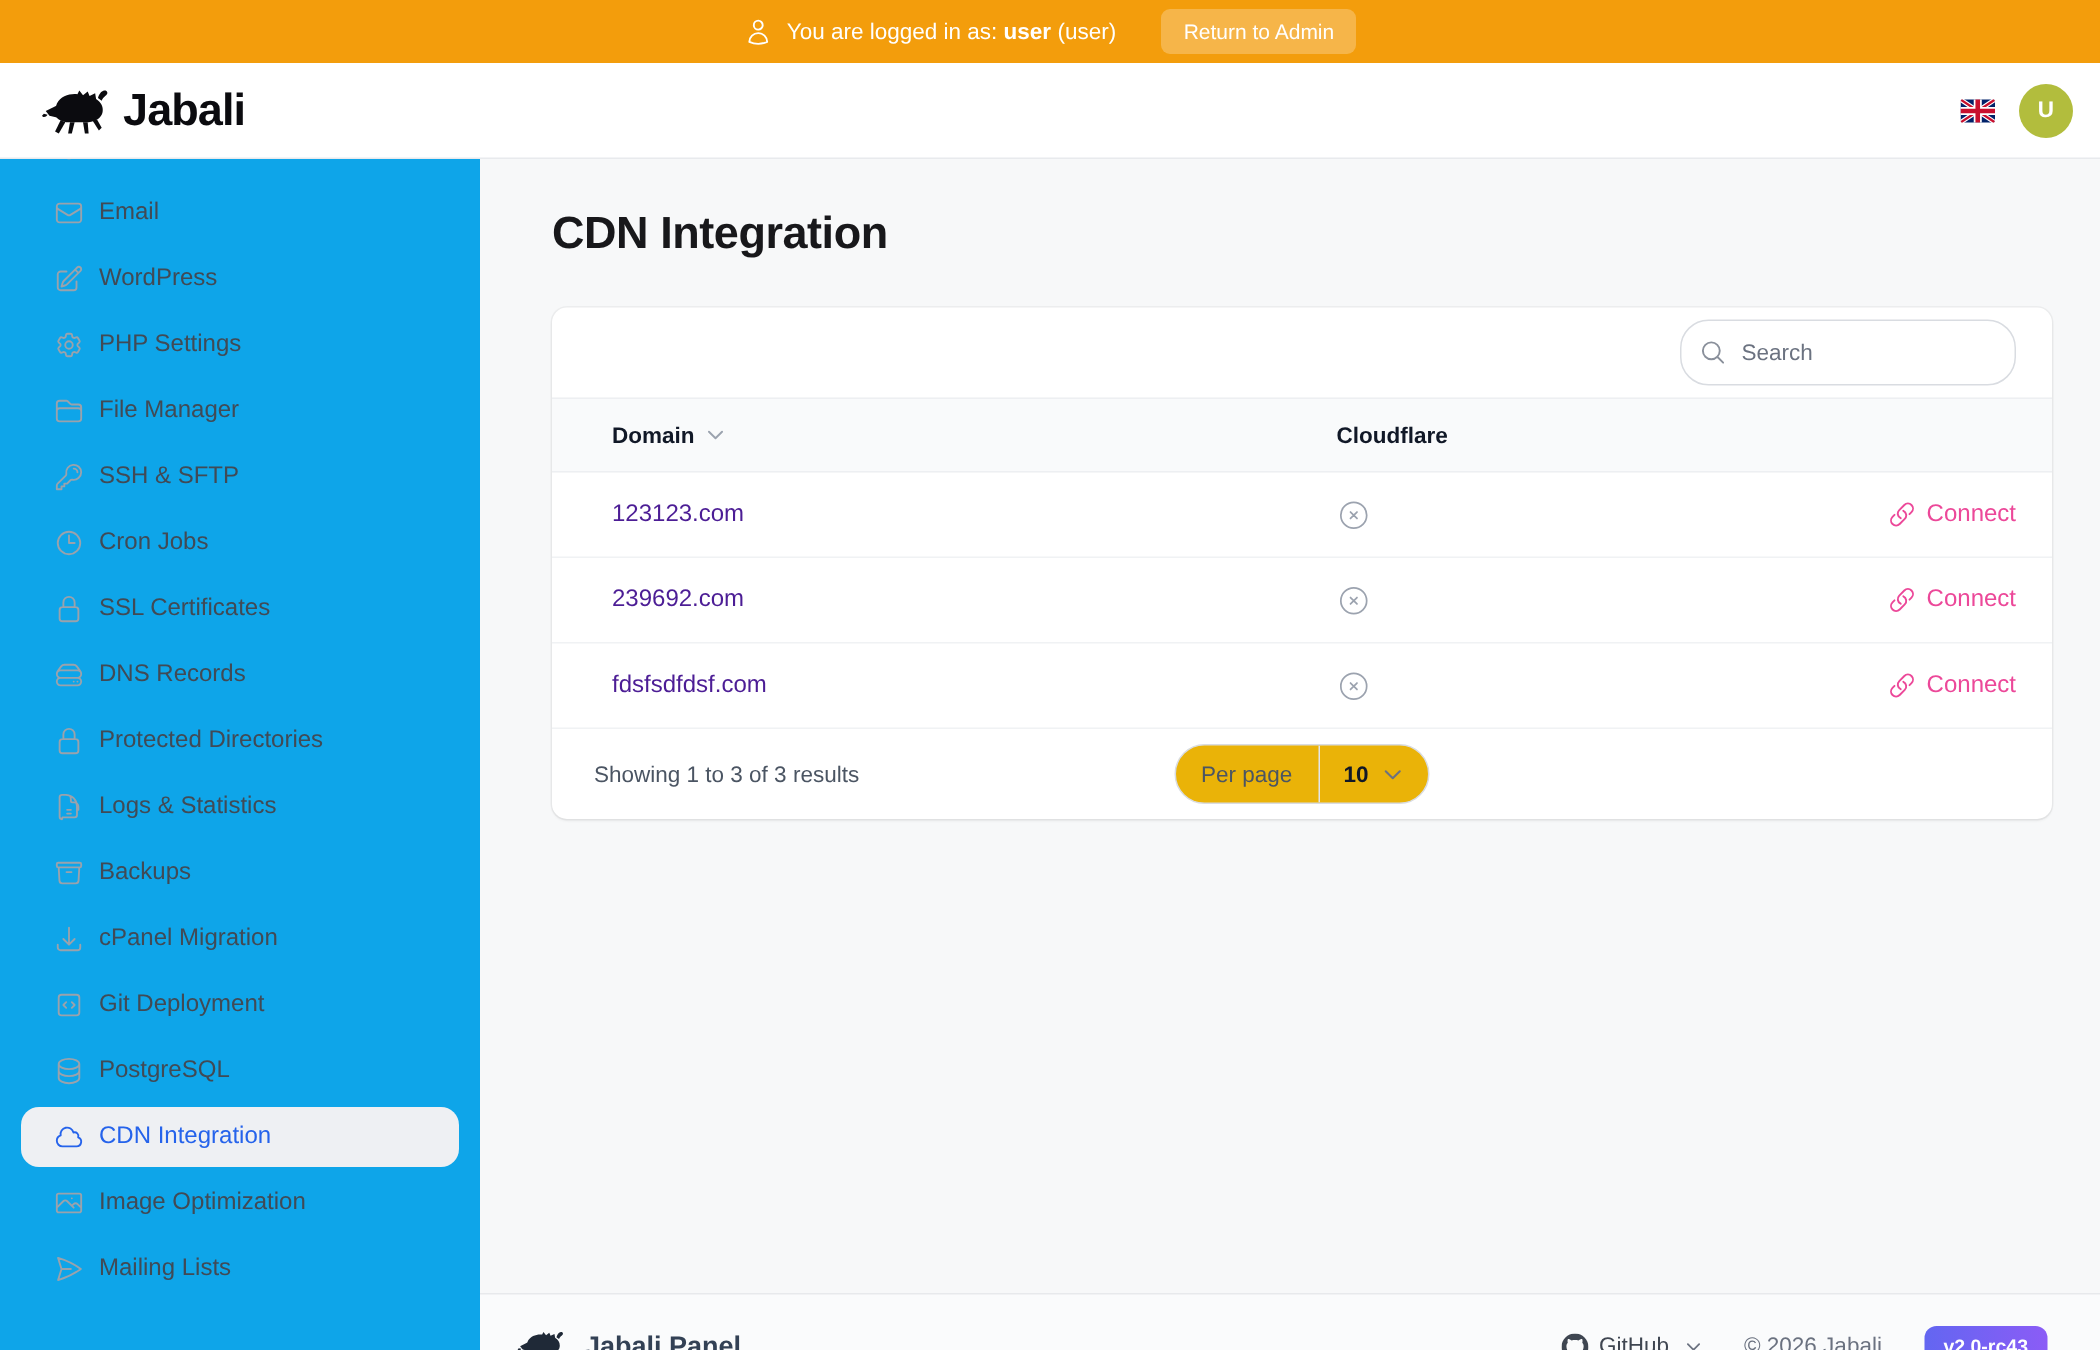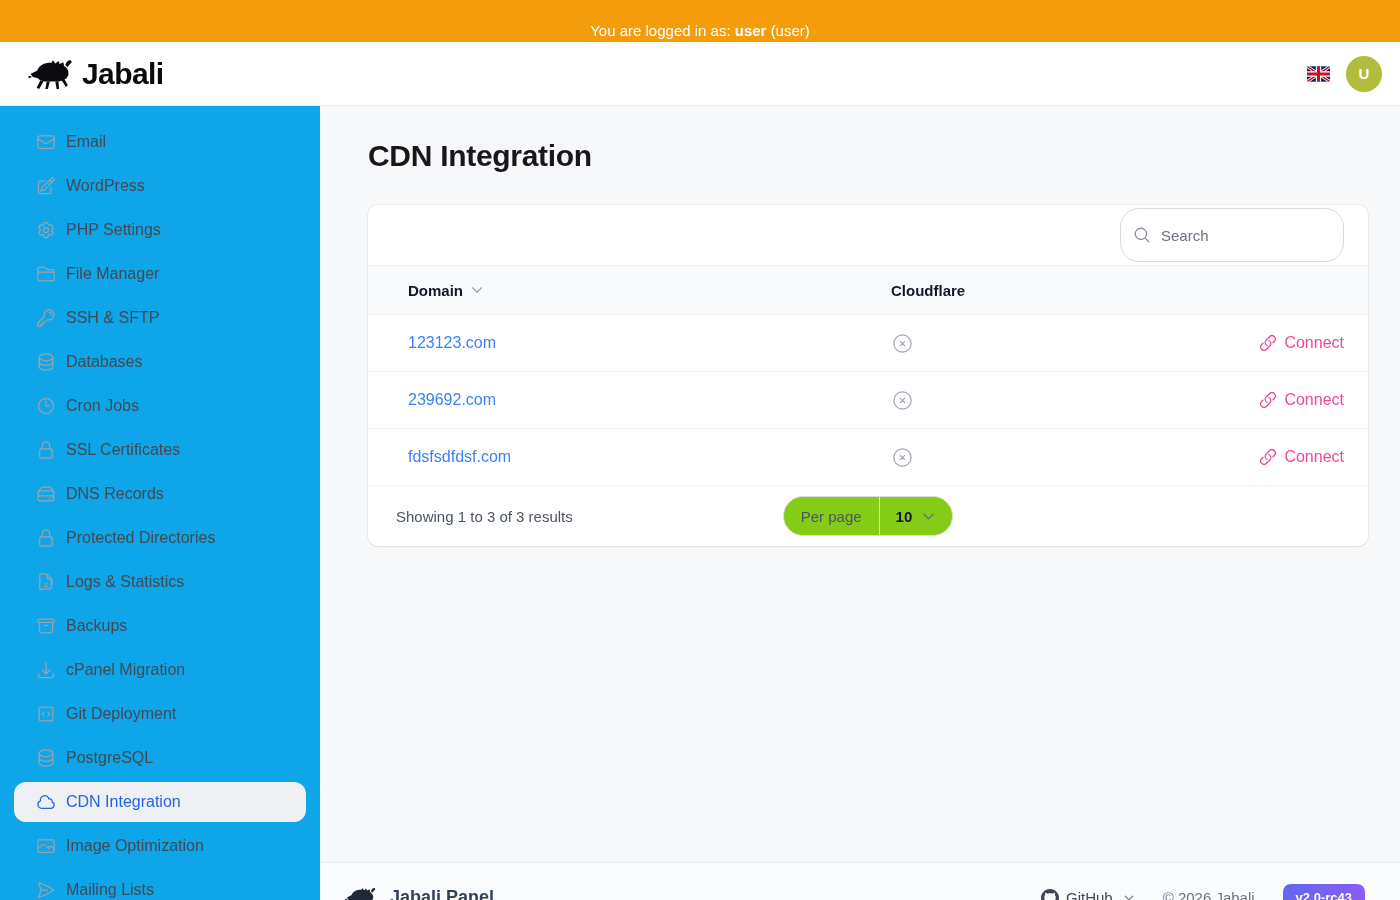--- a/index.html
+++ b/index.html
@@ -1,20 +1,20 @@
 <!DOCTYPE html>
 <html><head>
 <meta charset="utf-8">
 <style>
   * { margin:0; padding:0; box-sizing:border-box; }
   html,body { width:1400px; height:900px; overflow:hidden; }
   body { font-family:"Liberation Sans","DejaVu Sans",sans-serif; background:#F7F8F9; color:#1F2937; }
 
   
-  .topbar { height:42px; background:#F39D0C; display:flex; align-items:center; justify-content:flex-start; gap:22px; color:#fff; font-size:15px;flex-direction:column; }
+  .topbar { height:42px; background:#F39D0C; display:flex; align-items:center; justify-content:center; gap:10px; color:#fff; font-size:15px; }
   .topbar svg { width:19px; height:19px; }
   .topbar b { font-weight:700; }
   .return-btn { margin-left:20px; background:rgba(255,255,255,0.25); border:none; color:#fff; font-size:14px; font-family:inherit; padding:7px 15px; border-radius:6px; cursor:pointer; }
 
   
   .app-header { height:64px; background:#fff; border-bottom:1px solid #E8EAED; display:flex; align-items:center; padding:0 16px; }
   .brand-wrap { display:flex; align-items:center; gap:8px; margin-left:12px; }
   .boar { color:#0B0B0F; }
   .brand-wrap .boar { width:46px; height:34px; }
   .brand-name { font-size:30px; font-weight:800; letter-spacing:-0.6px; color:#0B0B0F; }
@@ -34,38 +34,38 @@
   .nav-item.active svg { color:#2563EB; }
 
   
   .main { flex:1; position:relative; padding:0 32px 0 48px; }
   .page-title { margin-top:34px; font-size:30px; line-height:32px; font-weight:700; letter-spacing:-0.3px; color:#18181B; }
 
   .card { margin-top:33px; background:#fff; border-radius:10px; box-shadow:0 1px 2px rgba(0,0,0,.06), 0 0 0 1px rgba(0,0,0,.045); overflow:hidden; }
   .card-toolbar { height:60px; display:flex; align-items:center; justify-content:flex-end; padding:0 24px; }
   .search-wrap { position:relative; width:224px; }
   .search-wrap svg { position:absolute; left:13px; top:50%; transform:translateY(-50%); width:18px; height:18px; color:#8A909B; }
-  .search-input { width:100%; height:54px; border:1px solid #D9DCE1; border-radius:19px; padding:0 14px 0 40px; font-size:15px; font-family:inherit; color:#4d7c0f; background:#fff; outline:none; }
+  .search-input { width:100%; height:44px; border:1px solid #D9DCE1; border-radius:19px; padding:0 14px 0 40px; font-size:15px; font-family:inherit; color:#4d7c0f; background:#fff; outline:none; }
   .search-input::placeholder { color:#6B7280; }
 
   .t-head { display:flex; align-items:center; height:50px; background:#F9FAFB; border-top:1px solid #EDEFF2; border-bottom:1px solid #EDEFF2; font-size:15px; font-weight:700; color:#111827; }
   .col-domain { width:523px; padding-left:40px; display:flex; align-items:center; gap:7px;text-align:right; }
   .col-cf { flex:1; display:flex; align-items:center; }
   .sort-icon { width:14px; height:14px; color:#9CA3AF; }
 
   .t-row { display:flex; align-items:center; height:57px; border-bottom:1px solid #F0F2F4; font-size:16px; }
-  .t-row .domain { color:#3b82f6; }
+  .t-row .domain { color:#4c1d95; }
   .cf-cell { flex:1; display:flex; align-items:center; justify-content:space-between; padding-right:24px; }
   .x-circle { width:23px; height:23px; color:#9CA3AF; }
   .connect-link { display:flex; align-items:flex-start; gap:7px; color:#ec4899; font-size:16px; text-decoration:none; cursor:pointer; }
   .connect-link svg { width:18px; height:18px; }
 
   .pagination { position:relative; height:60px; display:flex; align-items:center; justify-content:center; }
   .page-summary { position:absolute; left:28px; font-size:15px; color:#4B5563; }
-  .per-page { display:flex; align-items:stretch; height:40px; border:1px solid #D9DCE1; border-radius:20px; background:#84cc16; overflow:hidden; }
+  .per-page { display:flex; align-items:stretch; height:40px; border:1px solid #D9DCE1; border-radius:20px; background:#eab308; overflow:hidden; }
   .per-page-label { display:flex; align-items:center; padding:0 17px; font-size:15px; color:#4B5563; border-right:1px solid #E2E5E9; }
   .per-page-select { display:flex; align-items:center; gap:9px; padding:0 16px; font-size:15px; font-weight:600; color:#111827; cursor:pointer; }
   .per-page-select svg { width:15px; height:15px; color:#6B7280; }
 
   
   .page-footer { position:absolute; top:756px; left:0; right:0; height:70px; background:#FAFBFC; border-top:1px solid #E7E9EC; display:flex; align-items:center; padding:0 35px 0 25px; }
   .footer-brand { display:flex; align-items:center; gap:13px; color:#334155; }
   .footer-brand .boar { width:32px; height:23px; color:#1F2937; }
   .footer-brand-name { font-size:18px; font-weight:700; }
   .footer-right { margin-left:auto; display:flex; align-items:center; }
@@ -159,26 +159,20 @@
       <span>File Manager</span>
     </div>
     <div class="nav-item">
       <svg viewBox="0 0 24 24" fill="none" stroke="currentColor" stroke-width="1.5" stroke-linecap="round" stroke-linejoin="round">
           <path d="M15.75 5.25a3 3 0 013 3m3 0a6 6 0 01-7.029 5.912c-.563-.097-1.159.026-1.563.43L10.5 17.25H8.25v2.25H6v2.25H2.25v-2.818c0-.597.237-1.17.659-1.591l6.499-6.499c.404-.404.527-1 .43-1.563A6 6 0 1121.75 8.25z"></path>
         </svg>
       <span>SSH &amp; SFTP</span>
     </div>
     <div class="nav-item">
       <svg viewBox="0 0 24 24" fill="none" stroke="currentColor" stroke-width="1.5" stroke-linecap="round" stroke-linejoin="round">
-          <path d="M20.25 6.375c0 2.278-3.694 4.125-8.25 4.125S3.75 8.653 3.75 6.375m16.5 0c0-2.278-3.694-4.125-8.25-4.125S3.75 4.097 3.75 6.375m16.5 0v11.25c0 2.278-3.694 4.125-8.25 4.125s-8.25-1.847-8.25-4.125V6.375m16.5 5.625c0 2.278-3.694 4.125-8.25 4.125s-8.25-1.847-8.25-4.125"></path>
-        </svg>
-      <span>Databases</span>
-    </div>
-    <div class="nav-item">
-      <svg viewBox="0 0 24 24" fill="none" stroke="currentColor" stroke-width="1.5" stroke-linecap="round" stroke-linejoin="round">
           <path d="M12 6v6h4.5m4.5 0a9 9 0 11-18 0 9 9 0 0118 0z"></path>
         </svg>
       <span>Cron Jobs</span>
     </div>
     <div class="nav-item">
       <svg viewBox="0 0 24 24" fill="none" stroke="currentColor" stroke-width="1.5" stroke-linecap="round" stroke-linejoin="round">
           <path d="M16.5 10.5V6.75a4.5 4.5 0 10-9 0v3.75m-.75 11.25h10.5a2.25 2.25 0 002.25-2.25v-6.75a2.25 2.25 0 00-2.25-2.25H6.75a2.25 2.25 0 00-2.25 2.25v6.75a2.25 2.25 0 002.25 2.25z"></path>
         </svg>
       <span>SSL Certificates</span>
     </div>

